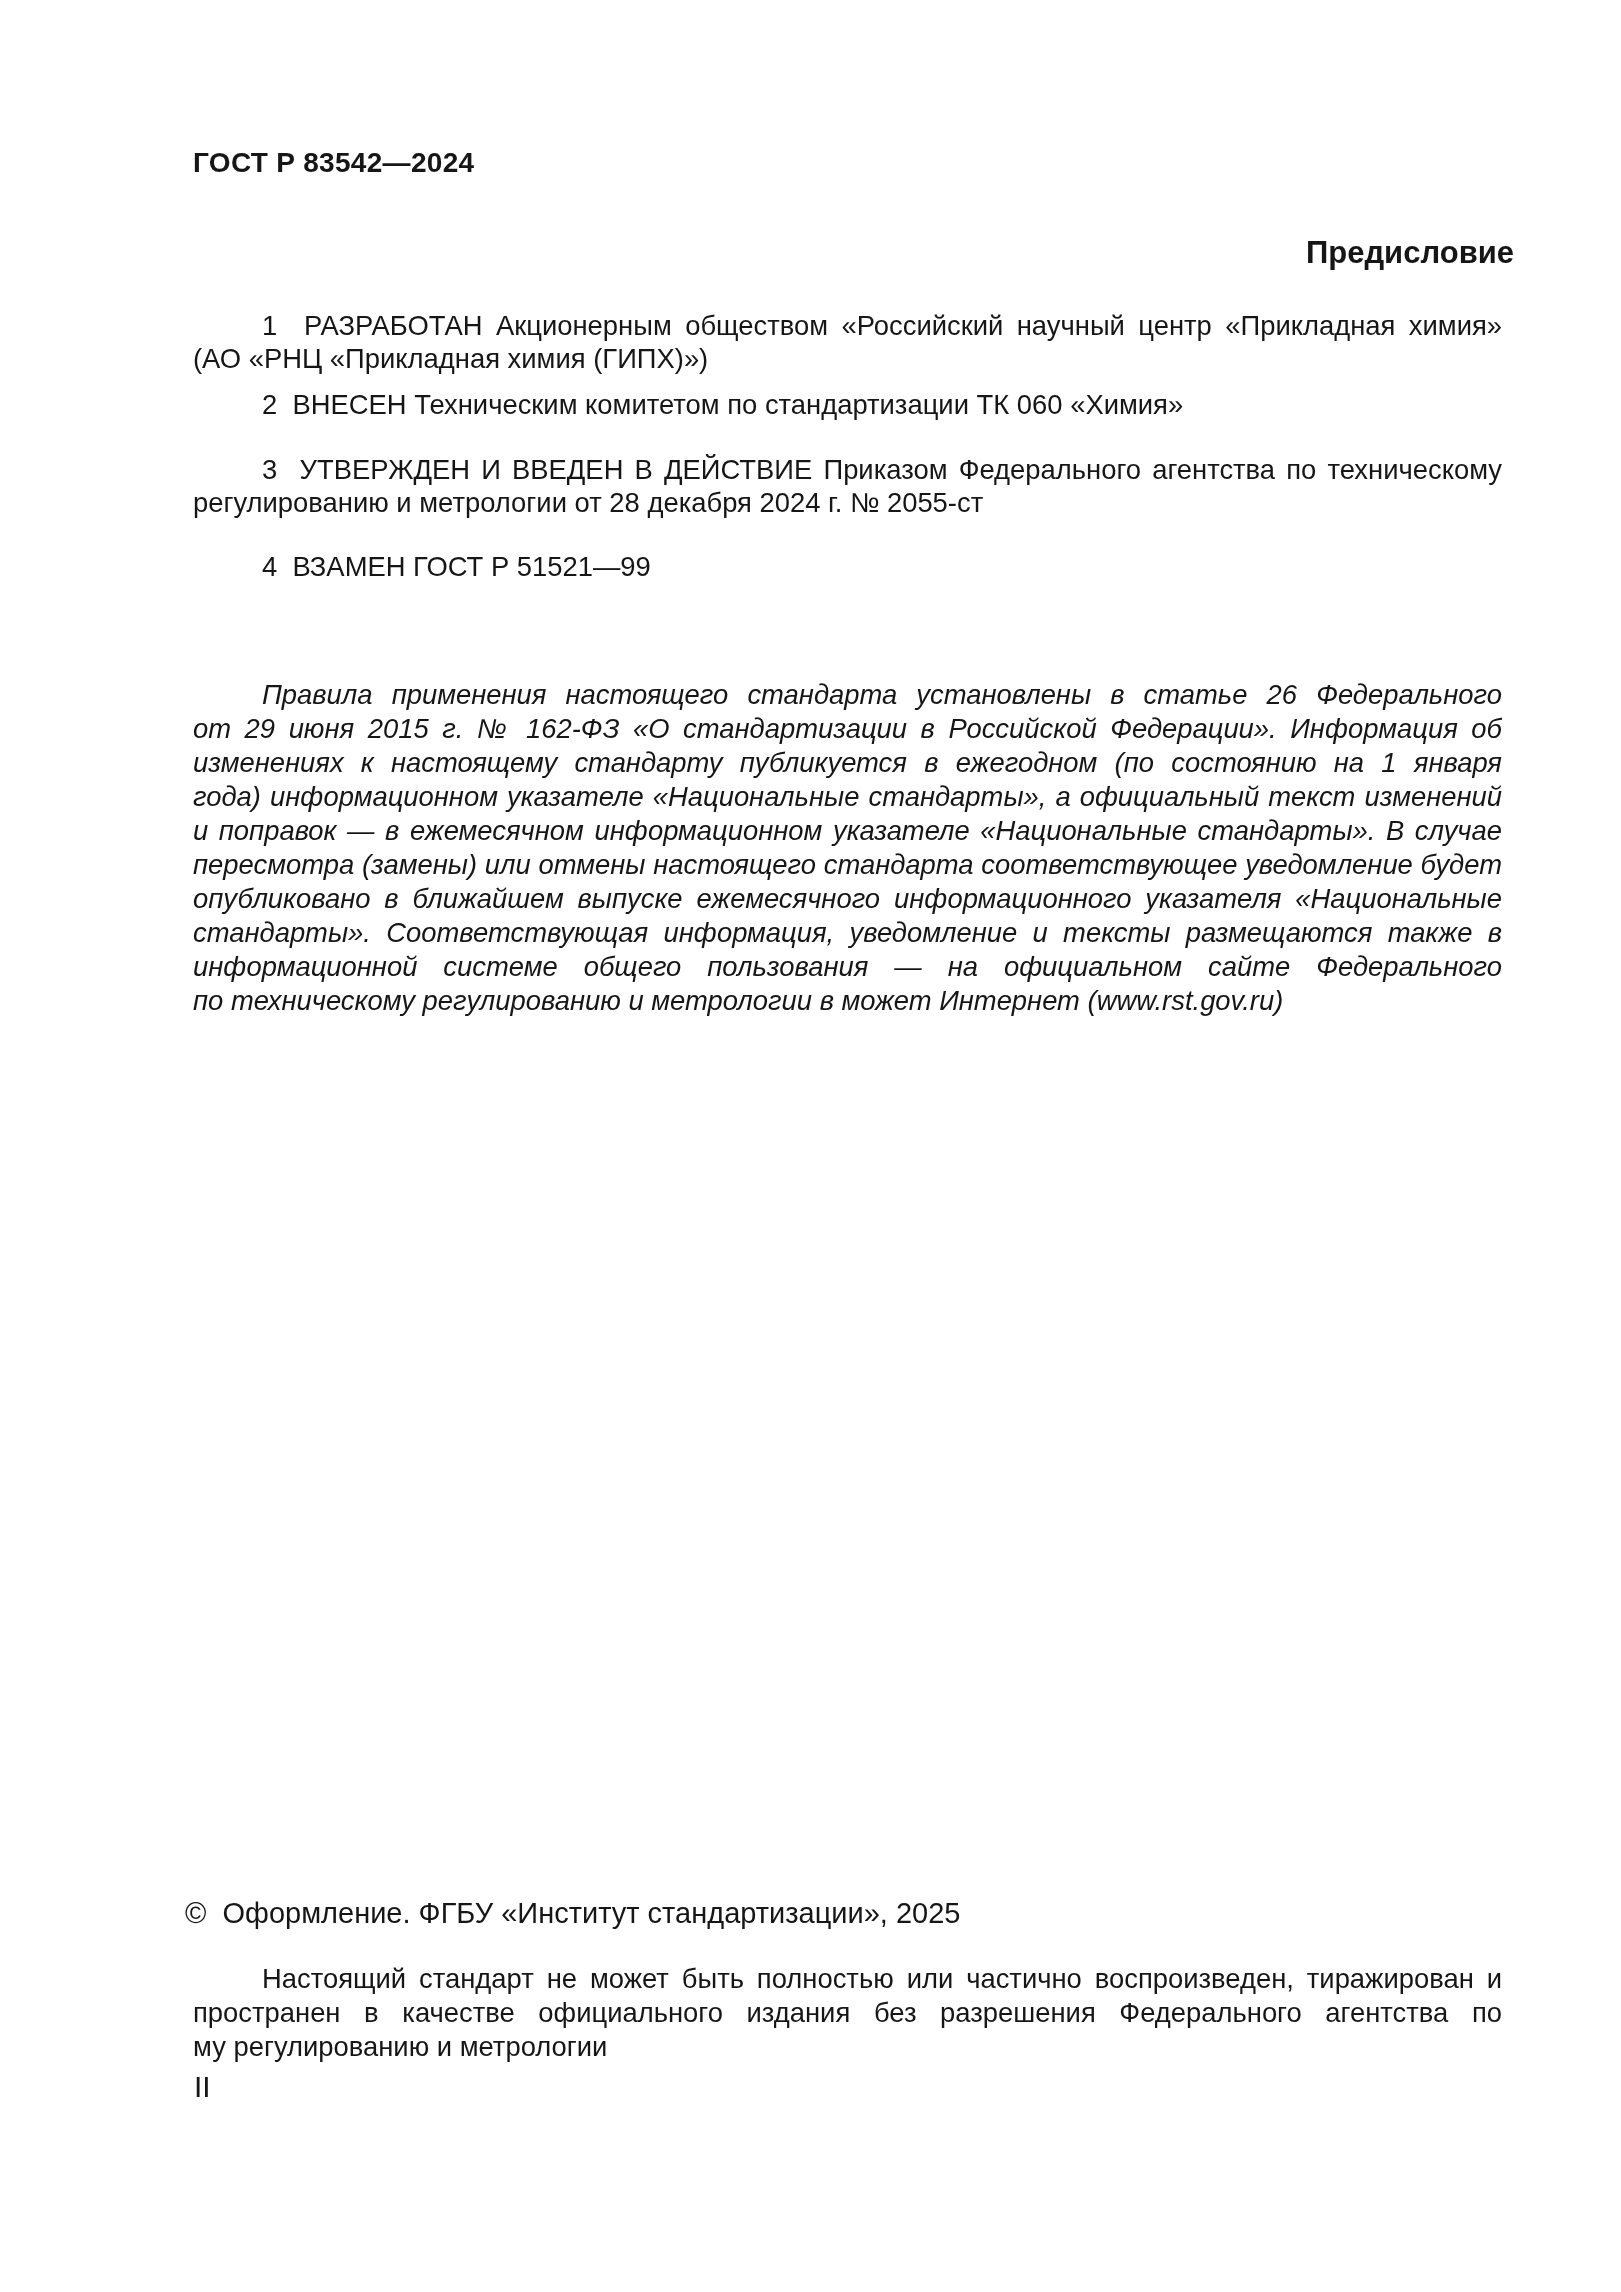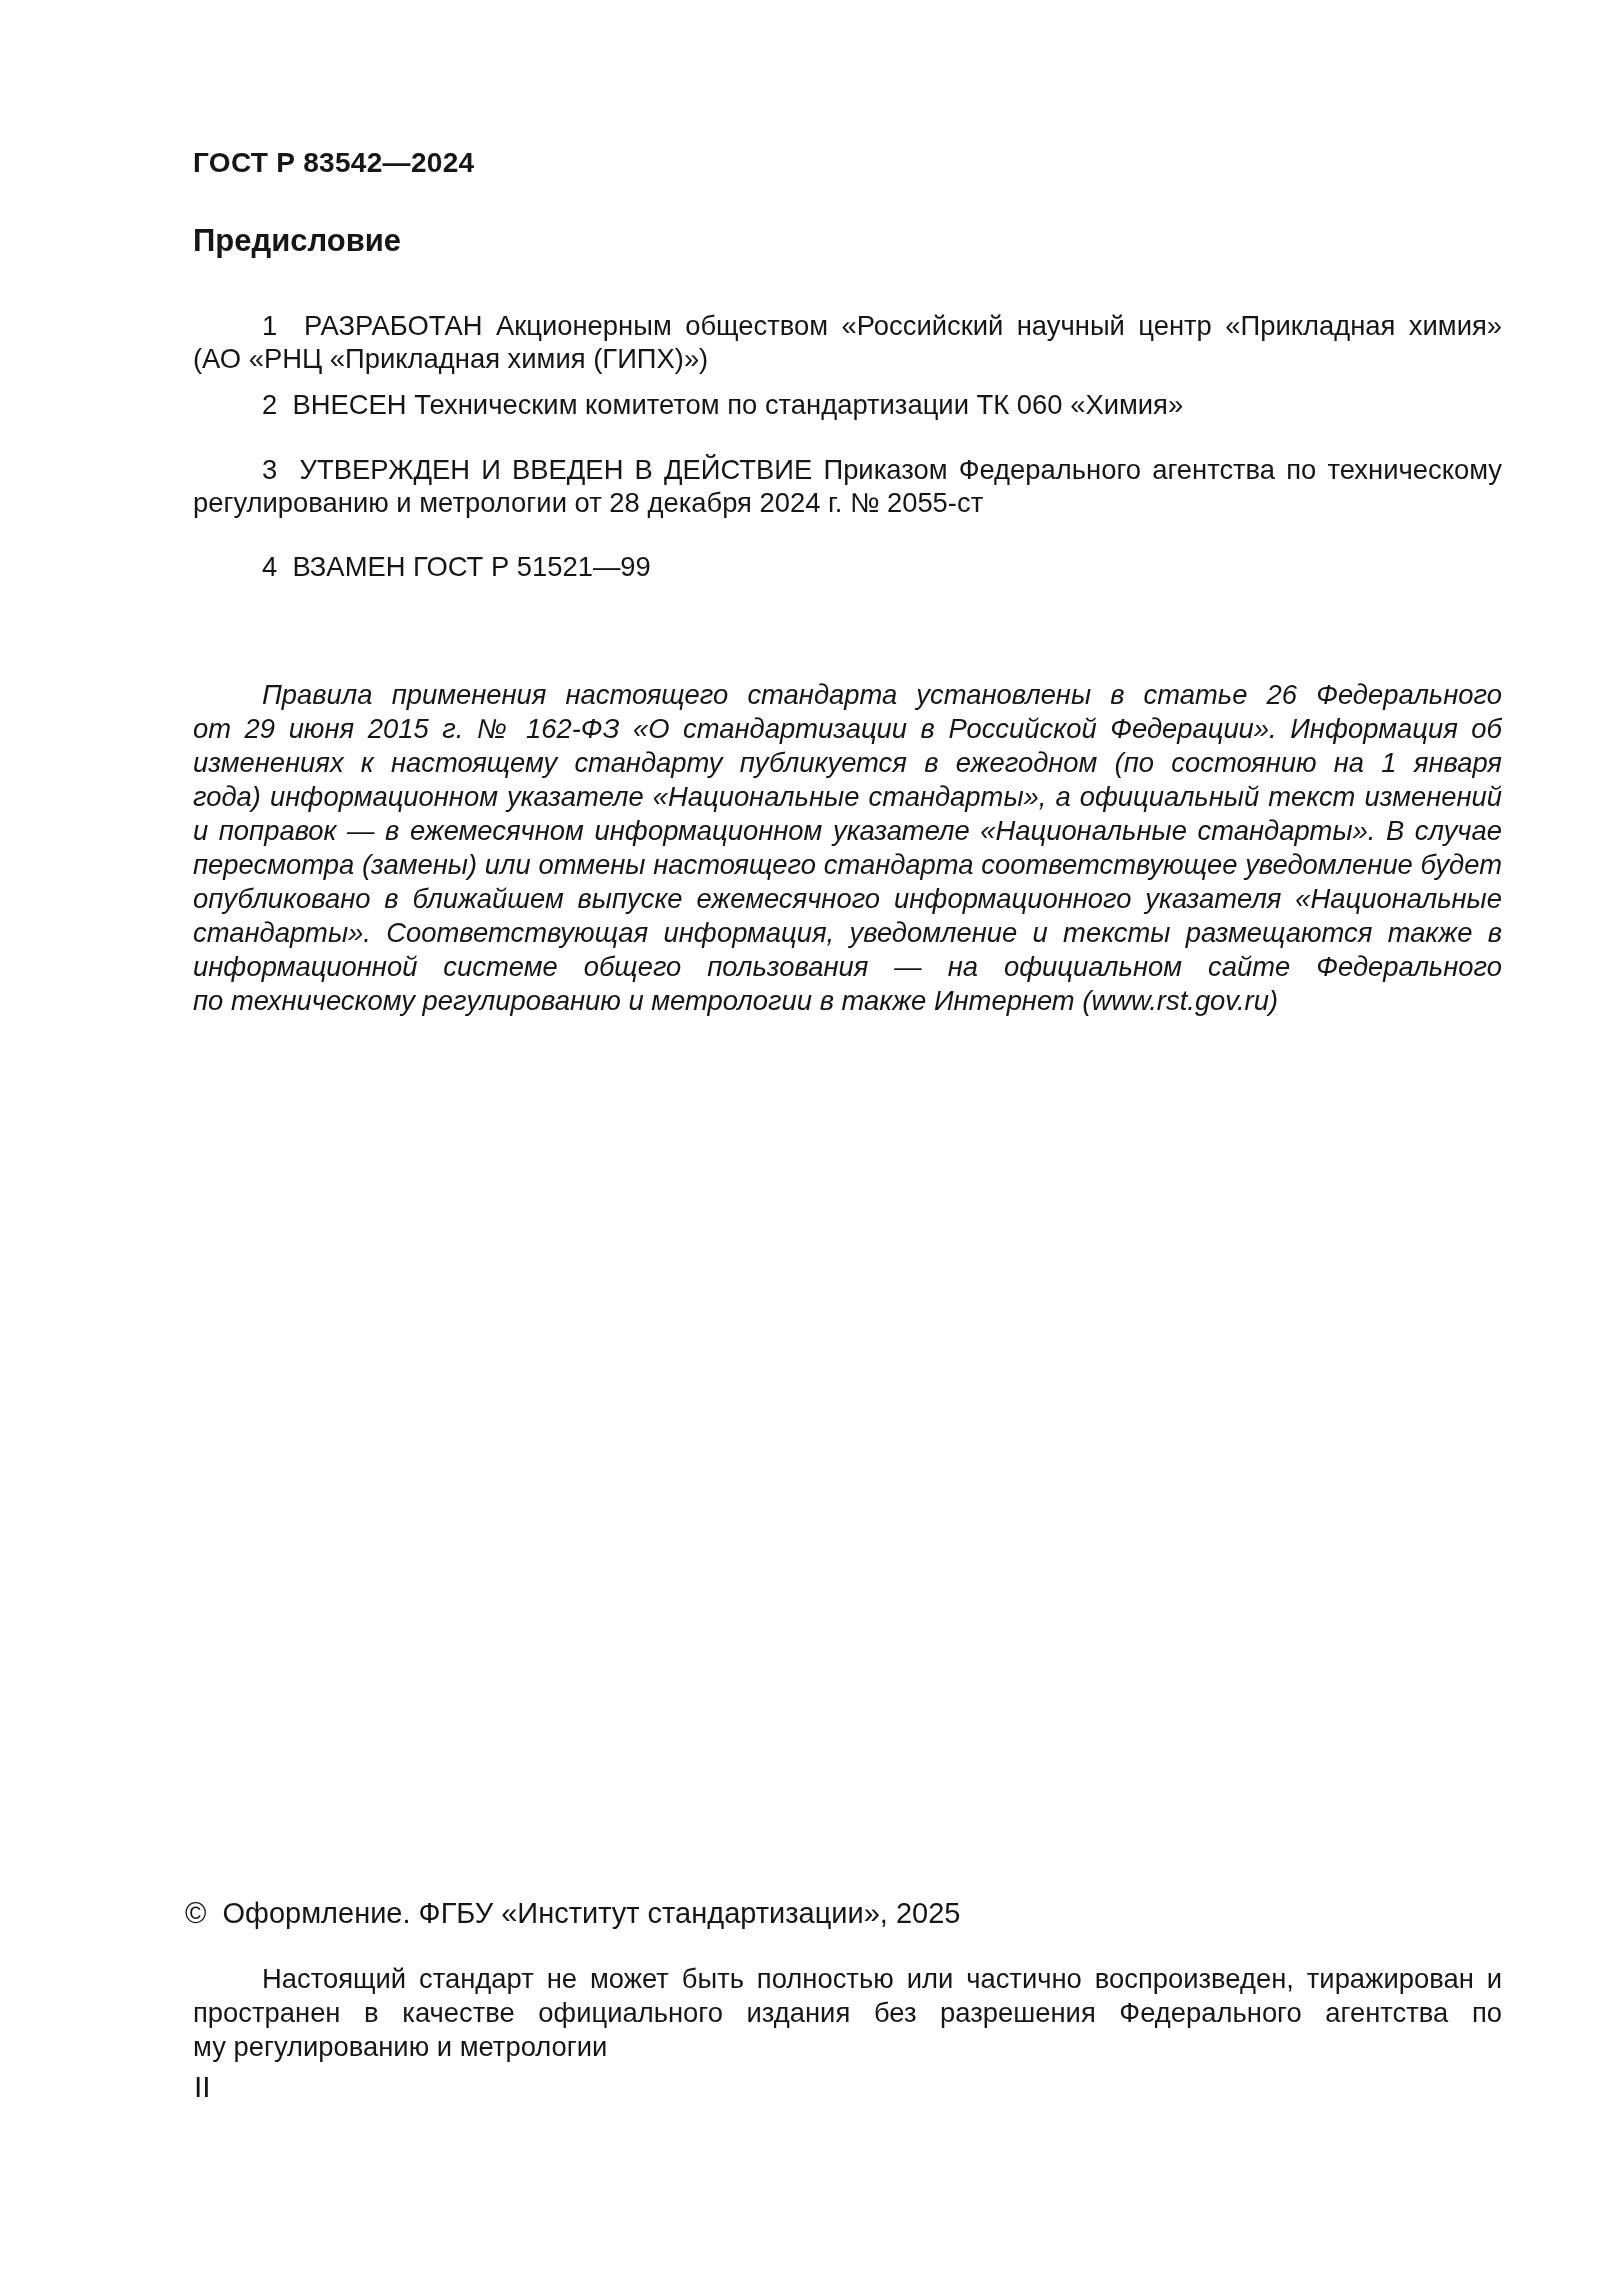--- a/index.html
+++ b/index.html
@@ -24,25 +24,25 @@
     line-height: 33px;
     font-weight: 700;
     letter-spacing: 0.3px;
     white-space: nowrap;
   }
   .page-title {
     position: absolute;
     left: 193px;
     top: 222px;
     width: 1309px;
-    margin: 0;
+    margin: 12px;
     font-size: 31px;
     line-height: 37px;
     font-weight: 700;
-    text-align: left;
+    text-align: right;
   }
   .para {
     position: absolute;
     left: 193px;
     width: 1309px;
     font-size: 27.4px;
     line-height: 33px;
   }
   .para .tline {
     text-align: justify;
@@ -114,21 +114,21 @@
   <div class="para legal">
       <div class="tline">Правила применения настоящего стандарта установлены в статье 26 Федерального закона</div>
       <div class="tline">от 29 июня 2015 г. № 162-ФЗ «О стандартизации в Российской Федерации». Информация об</div>
       <div class="tline">изменениях к настоящему стандарту публикуется в ежегодном (по состоянию на 1 января текущего</div>
       <div class="tline">года) информационном указателе «Национальные стандарты», а официальный текст изменений</div>
       <div class="tline">и поправок — в ежемесячном информационном указателе «Национальные стандарты». В случае</div>
       <div class="tline">пересмотра (замены) или отмены настоящего стандарта соответствующее уведомление будет</div>
       <div class="tline">опубликовано в ближайшем выпуске ежемесячного информационного указателя «Национальные</div>
       <div class="tline">стандарты». Соответствующая информация, уведомление и тексты размещаются также в</div>
       <div class="tline">информационной системе общего пользования — на официальном сайте Федерального агентства</div>
-      <div class="tline">по техническому регулированию и метрологии в также Интернет (www.rst.gov.ru)</div>
+      <div class="tline">по техническому регулированию и метрологии в может Интернет (www.rst.gov.ru)</div>
     </div>
 
   <div class="copyright">©&nbsp; Оформление. ФГБУ «Институт стандартизации», 2025</div>
 
   <div class="para distribution">
       <div class="tline">Настоящий стандарт не может быть полностью или частично воспроизведен, тиражирован и рас-</div>
       <div class="tline">пространен в качестве официального издания без разрешения Федерального агентства по техническо-</div>
       <div class="tline">му регулированию и метрологии</div>
     </div>
 

